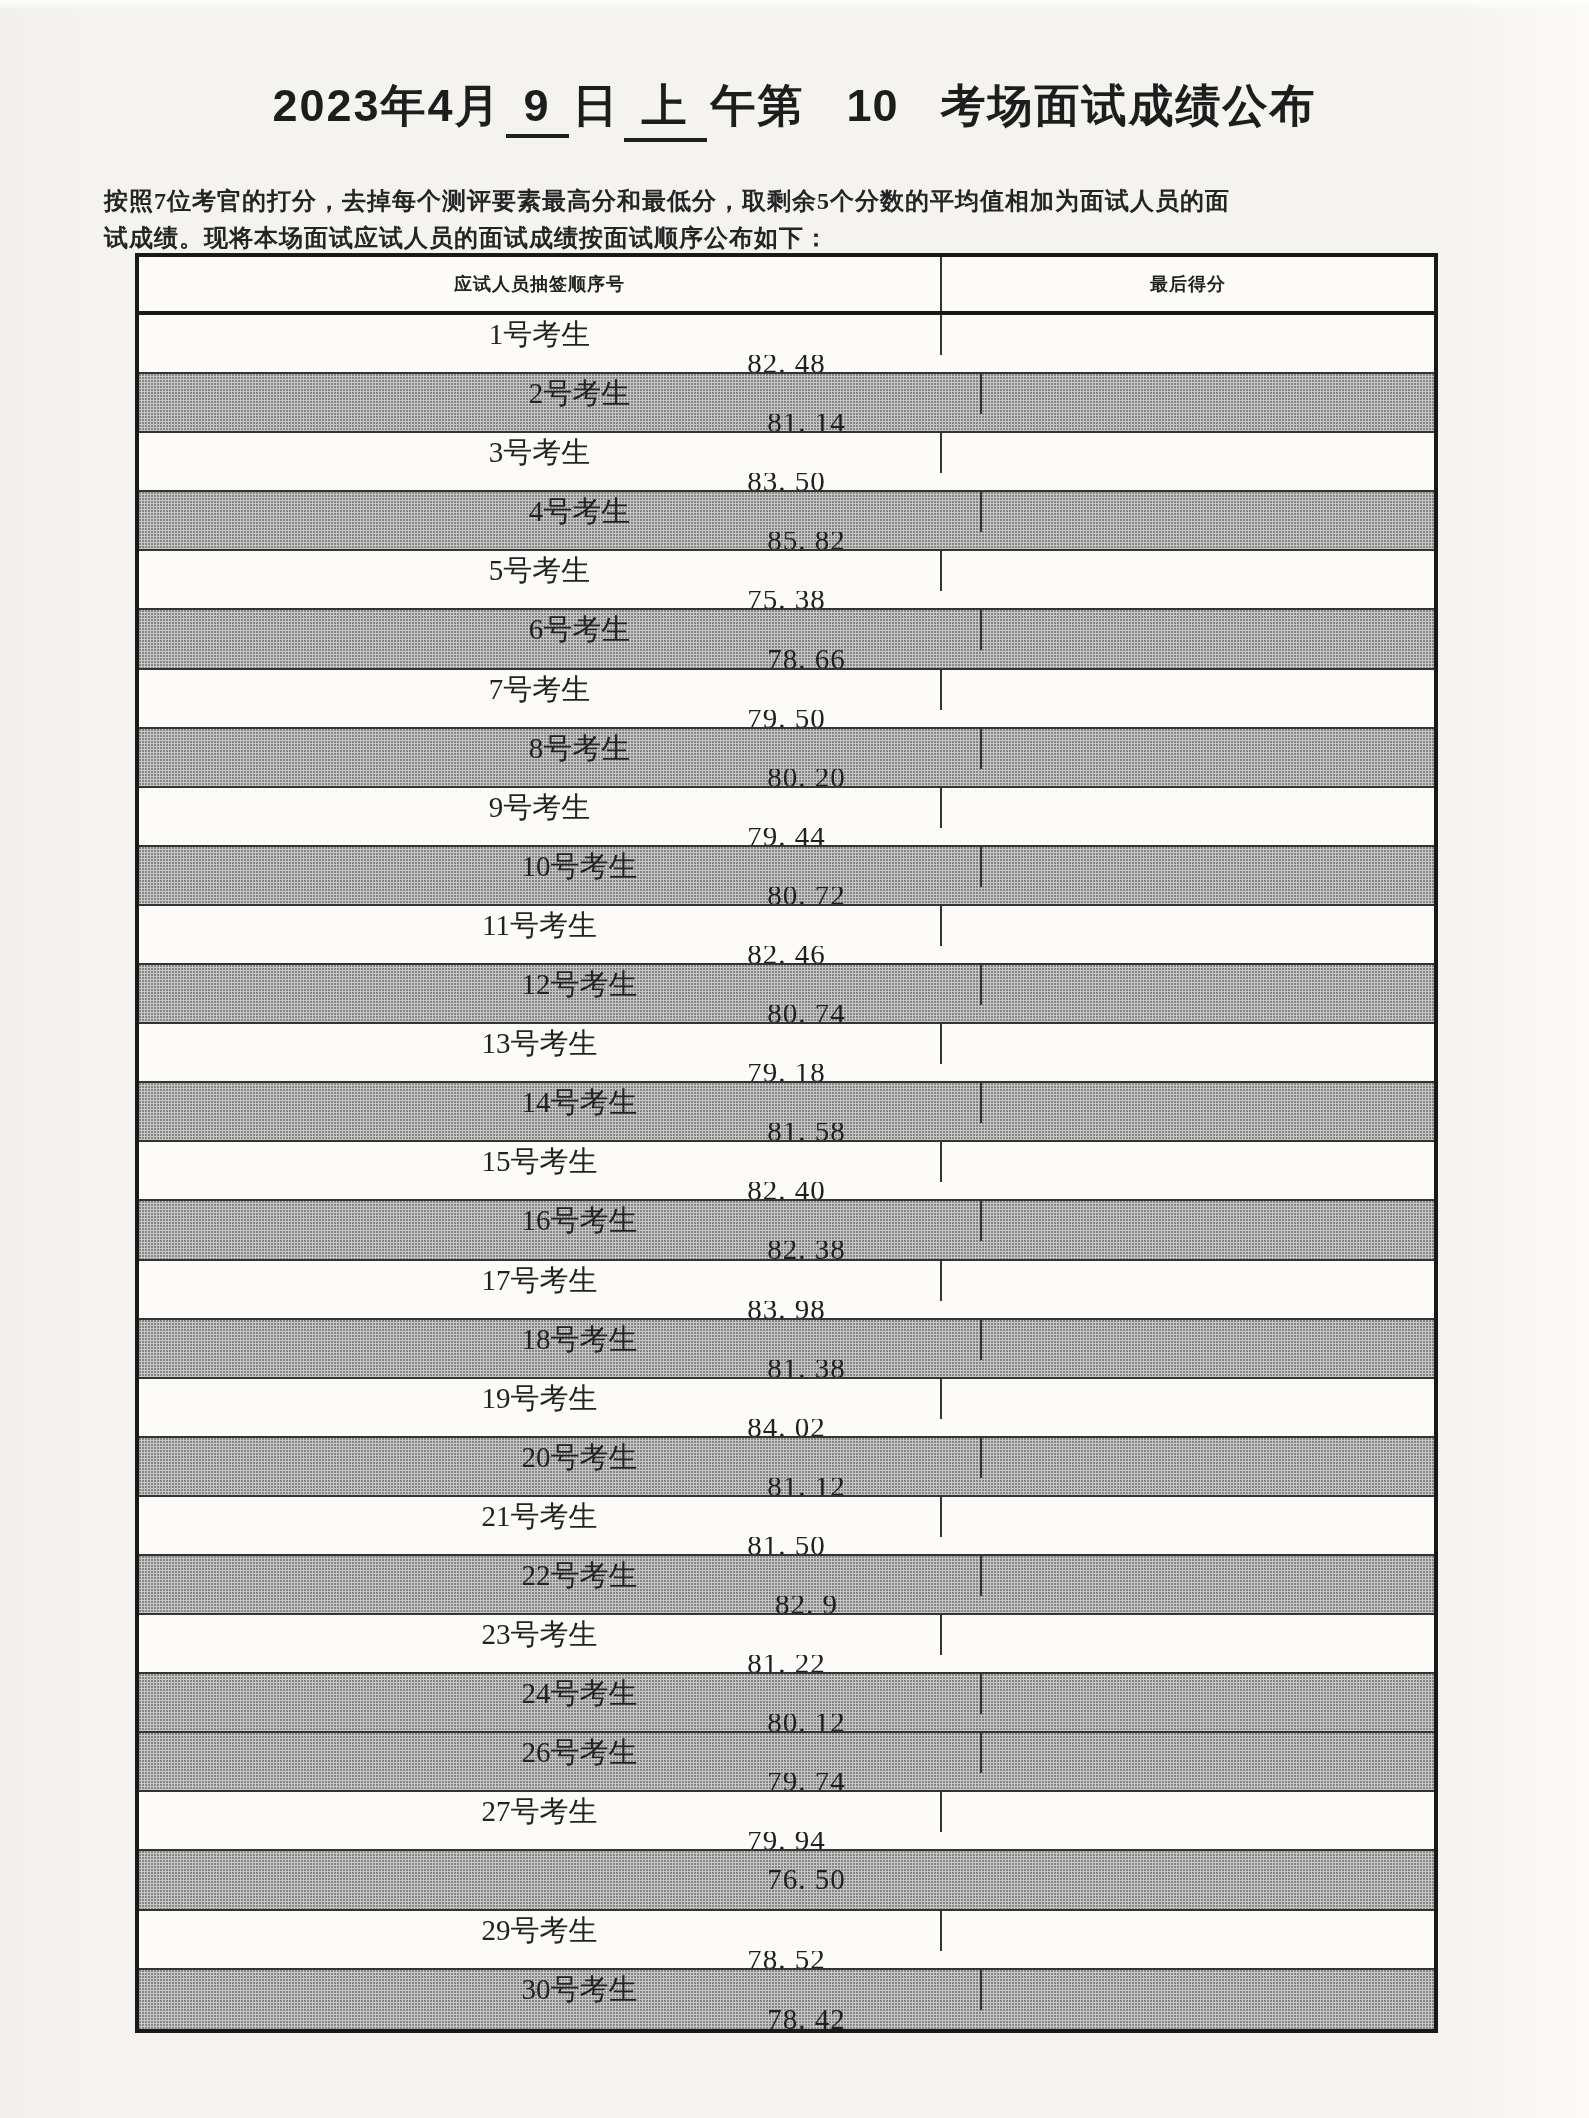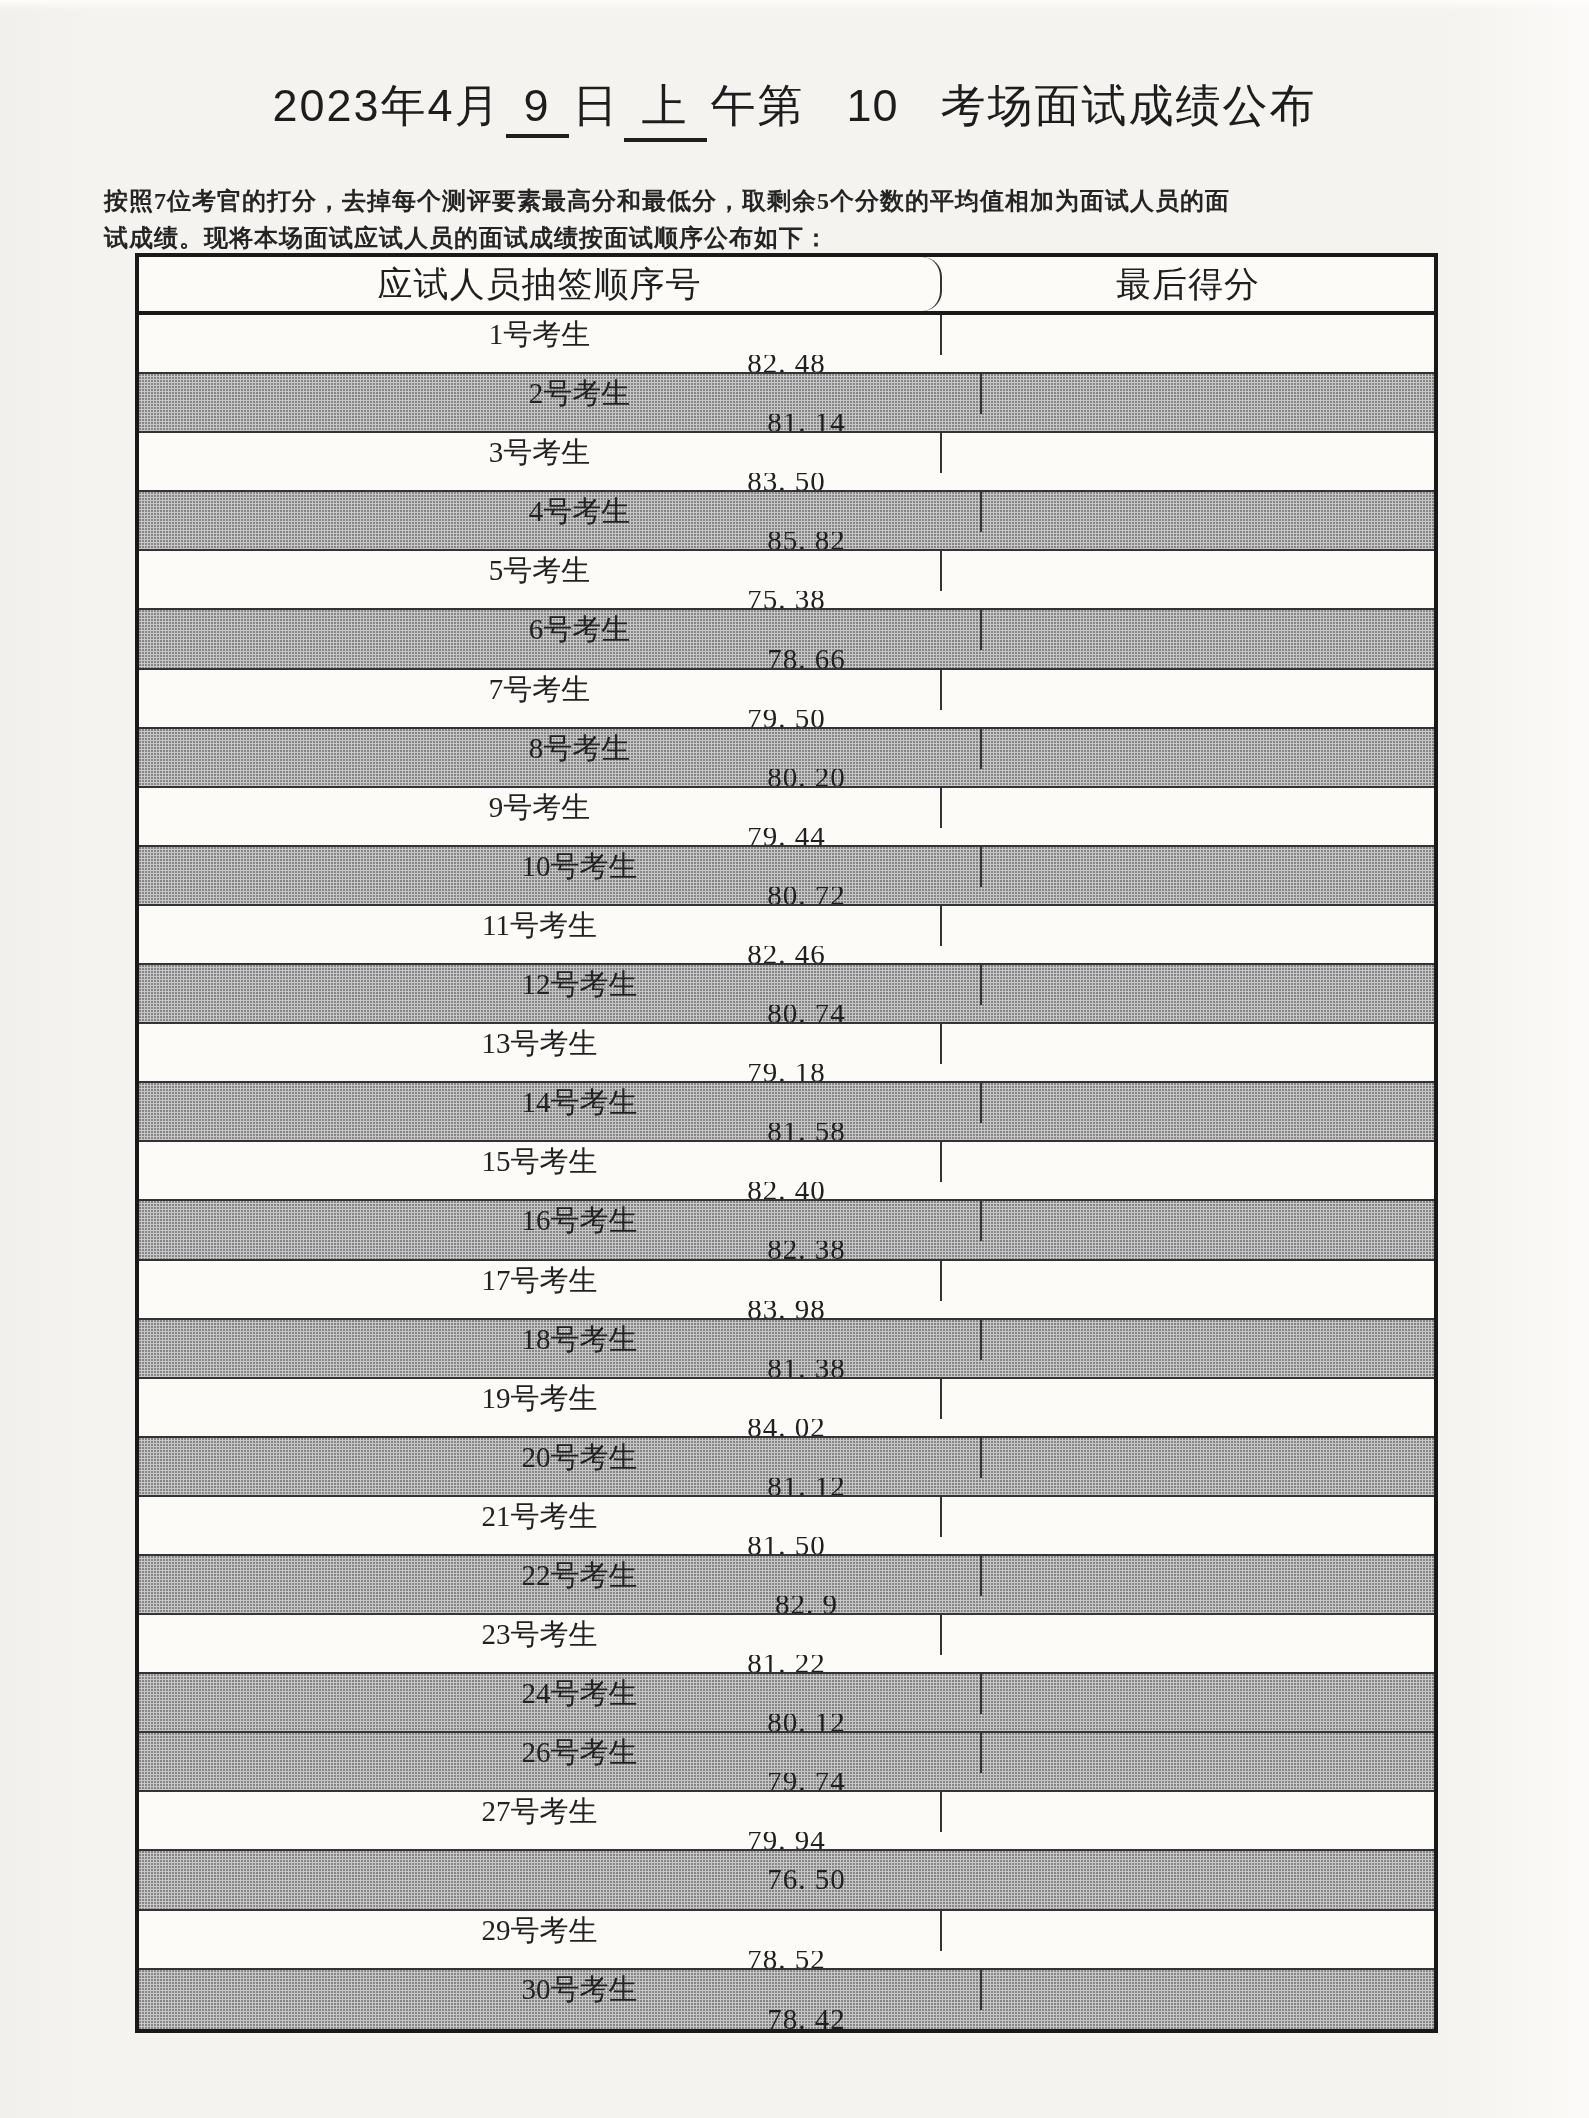--- a/index.html
+++ b/index.html
@@ -17,21 +17,21 @@
   .scan-band {
     position:absolute; left:0; top:0; width:100%; height:10px;
     background:linear-gradient(180deg,#fdfdfc, rgba(0,0,0,0));
   }
 
   .doc-title {
     position:absolute;
     left:0; top:76px; width:100%;
     text-align:center;
     font-family:"Liberation Sans","DejaVu Sans",sans-serif;
-    font-weight:400;
+    font-weight:700;
     font-size:45px;
     letter-spacing:2px;
     color:#1d1d1d;
     white-space:nowrap;
   }
   .doc-title .seg { display:inline-block; }
   .doc-title .u {
     border-bottom:4px solid #1f1f1f;
     padding:0 18px 2px 18px;
     margin:0 4px;
@@ -74,21 +74,21 @@
     background-image:radial-gradient(circle at 1px 1px, #868686 0.9px, rgba(0,0,0,0) 1.05px);
     background-size:3px 3px;
     padding-left:40px;
   }
   .cell {
     display:flex; align-items:center; justify-content:center;
     overflow:hidden;
   }
   .c1 { width:803px; border-right:2px solid #333; }
   .c2 { flex:1; }
-  .thead .cell { font-size:35px; font-weight:400; color:#1f1f1f; letter-spacing:1px;border-radius:20px; }
+  .thead .cell { font-size:18px; font-weight:700; color:#1f1f1f; letter-spacing:1px; }
   .trow .c1 { font-size:29px; color:#222; }
   .trow .c2 { font-size:29px; color:#1f1f1f; letter-spacing:1px; }
 </style>
 </head>
 <body>
 
 <div class="page">
   <div class="scan-band"></div>
 
   <div class="doc-title">

